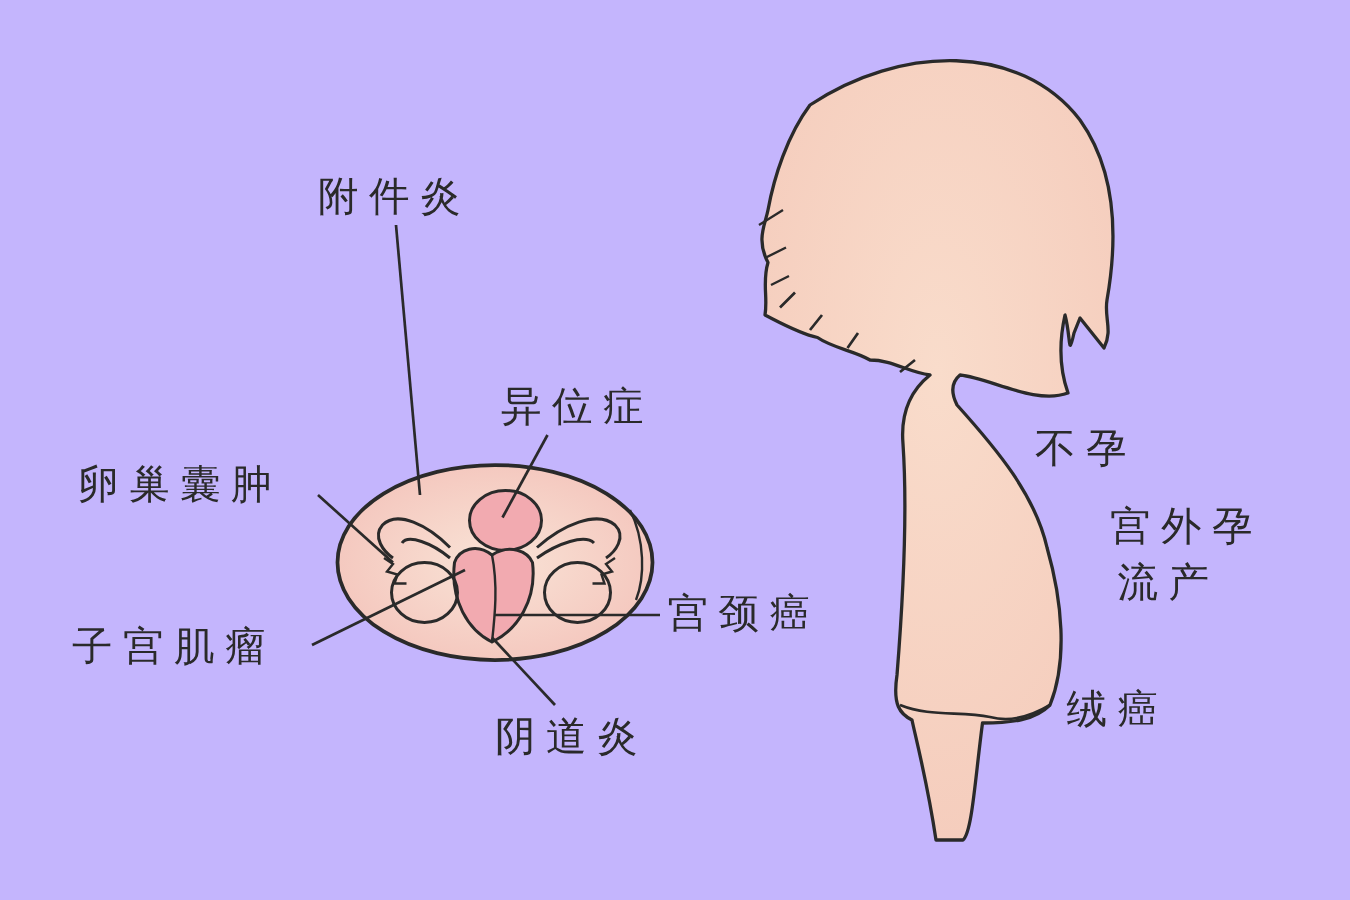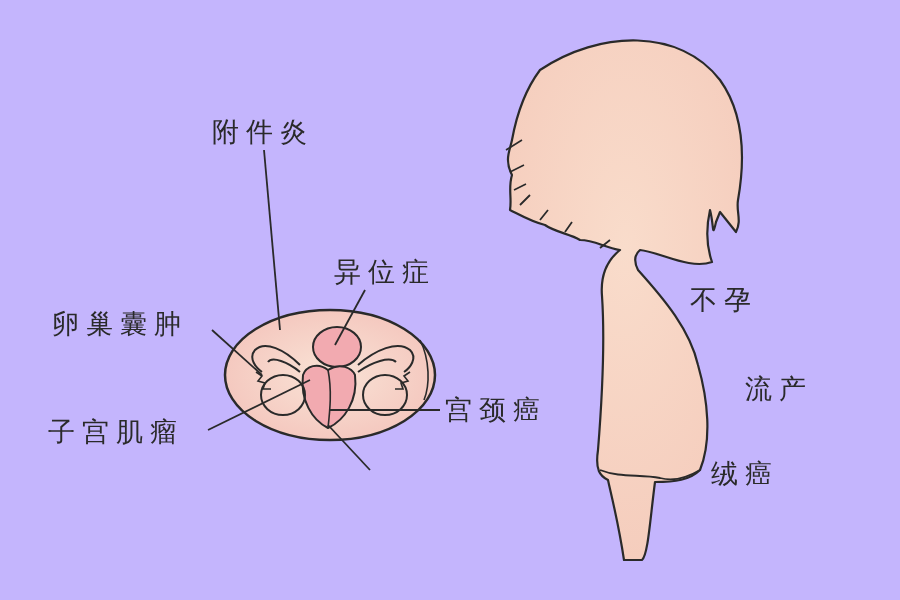--- a/index.html
+++ b/index.html
@@ -76,17 +76,19 @@
       <line x1="330" y1="410" x2="440" y2="410"></line>
       <line x1="328" y1="425" x2="370" y2="470"></line>
     </g>
   </svg>
 
   <div class="lbl" style="left:212px; top:118px;">附件炎</div>
   <div class="lbl" style="left:52px; top:310px;">卵巢囊肿</div>
   <div class="lbl" style="left:334px; top:258px;">异位症</div>
   <div class="lbl" style="left:48px; top:418px;">子宫肌瘤</div>
   <div class="lbl" style="left:445px; top:396px;">宫颈癌</div>
+  <div class="lbl" style="left:330px; top:478px;">阴道炎</div>
 
   <div class="lbl" style="left:690px; top:286px;">不孕</div>
+  <div class="lbl" style="left:740px; top:338px;">宫外孕</div>
   <div class="lbl" style="left:745px; top:375px;">流产</div>
   <div class="lbl" style="left:711px; top:460px;">绒癌</div>
 </div>
 
 </body></html>

